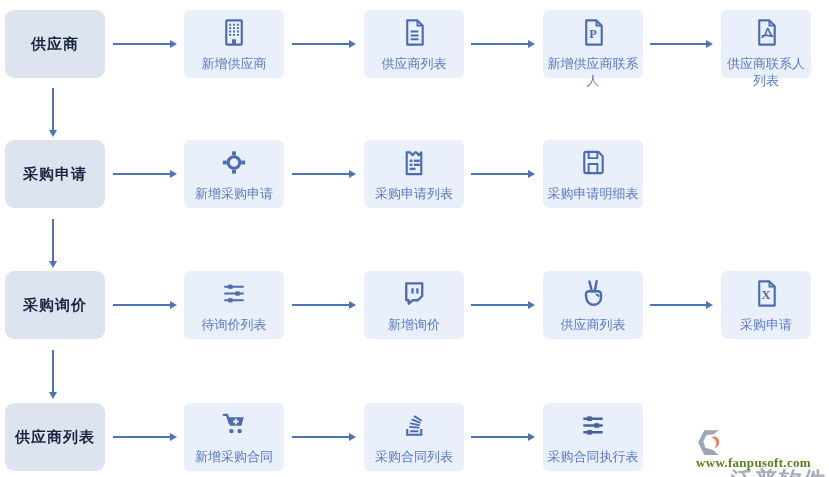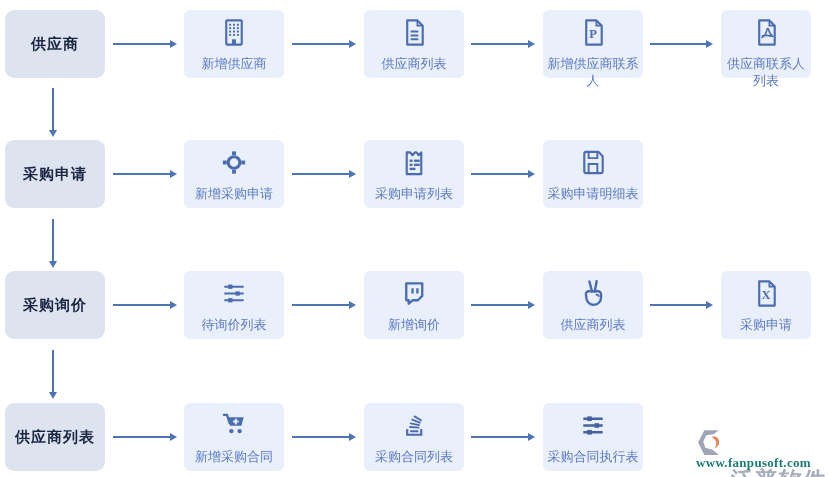--- a/index.html
+++ b/index.html
@@ -52,21 +52,21 @@
   .wm{position:absolute;left:693px;top:423px;width:136px;height:50px;opacity:.95;}
   .wm-logo{position:absolute;left:1px;top:3px;width:33px;height:33px;}
   .wm-brand{
     position:absolute;left:38px;top:2px;
     font-family:"Liberation Serif","DejaVu Serif",serif;
     font-size:23px;font-weight:bold;color:#a3a9b6;letter-spacing:1px;white-space:nowrap;margin-top:40px;
   }
   .wm-url{
     position:absolute;left:3px;top:32px;
     font-family:"Liberation Serif","DejaVu Serif",serif;
-    font-size:13px;font-weight:bold;color:#0f766e;letter-spacing:.3px;white-space:nowrap;
+    font-size:13px;font-weight:bold;color:#4d7c0f;letter-spacing:.3px;white-space:nowrap;
   }
 </style>
 </head>
 <body>
 
 <div class="canvas">
 
   <div class="label-box r0">
     <span>供应商</span>
   </div>

